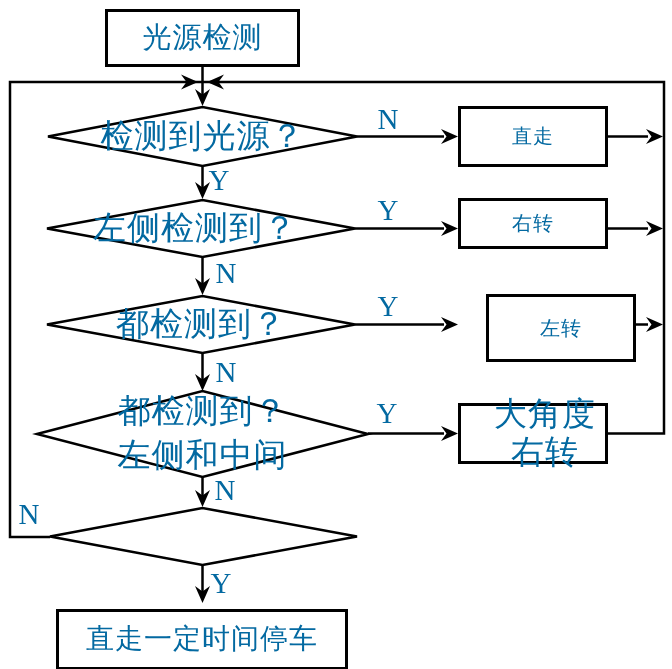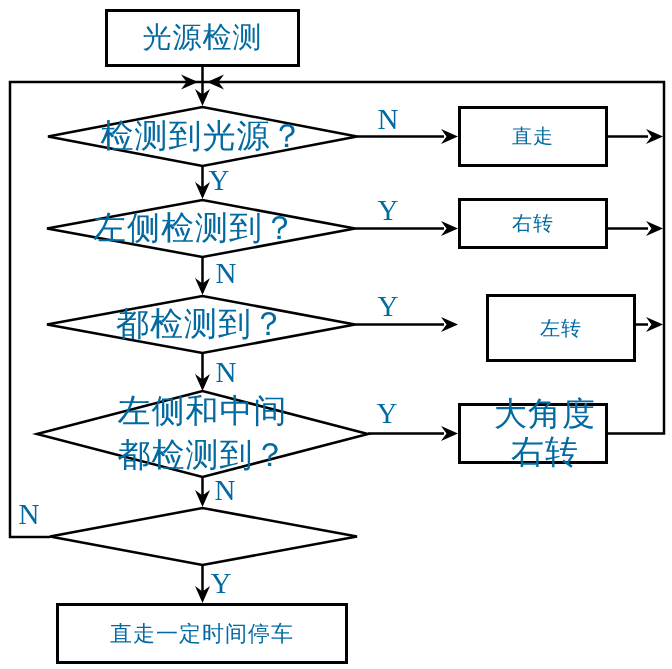--- a/index.html
+++ b/index.html
@@ -30,21 +30,21 @@
   .branch-label{
     position:absolute;
     transform:translate(-50%,-50%);
     font-size:29px;
     line-height:1;
     letter-spacing:0;
   }
   .fs30{font-size:29px;}
   .fs28{font-size:20px;}
   .fs27{font-size:33px;}
-  .fs26{font-size:22px;}
+  .fs26{font-size:28px;margin-top:6px;}
 </style>
 </head>
 <body>
 
 <div id="stage">
 
   <svg id="wires" viewBox="0 0 672 669" xmlns="http://www.w3.org/2000/svg">
     <g stroke="#000" stroke-width="2.5" fill="none">
 
       <path d="M607,433.5 H664 V82 H10 V537 H50"></path>
@@ -124,22 +124,22 @@
 
   <div class="node diamond-label fs27" style="left:41px;top:200px;width:308px;height:57px;">
     <span>左侧检测到？</span>
   </div>
 
   <div class="node diamond-label fs27" style="left:47px;top:296px;width:308px;height:57px;">
     <span>都检测到？</span>
   </div>
 
   <div class="node diamond-label fs27" style="left:37px;top:393px;width:331px;height:82px;flex-direction:column;line-height:1.32;">
+    <span>都检测到？</span>
     <span>左侧和中间</span>
-    <span>都检测到？</span>
   </div>
 
 
   <div class="branch-label" style="left:388px;top:119px;">N</div>
   <div class="branch-label" style="left:219px;top:180px;">Y</div>
   <div class="branch-label" style="left:388px;top:210px;">Y</div>
   <div class="branch-label" style="left:226px;top:273px;">N</div>
   <div class="branch-label" style="left:388px;top:306px;">Y</div>
   <div class="branch-label" style="left:226px;top:372px;">N</div>
   <div class="branch-label" style="left:387px;top:413px;">Y</div>

